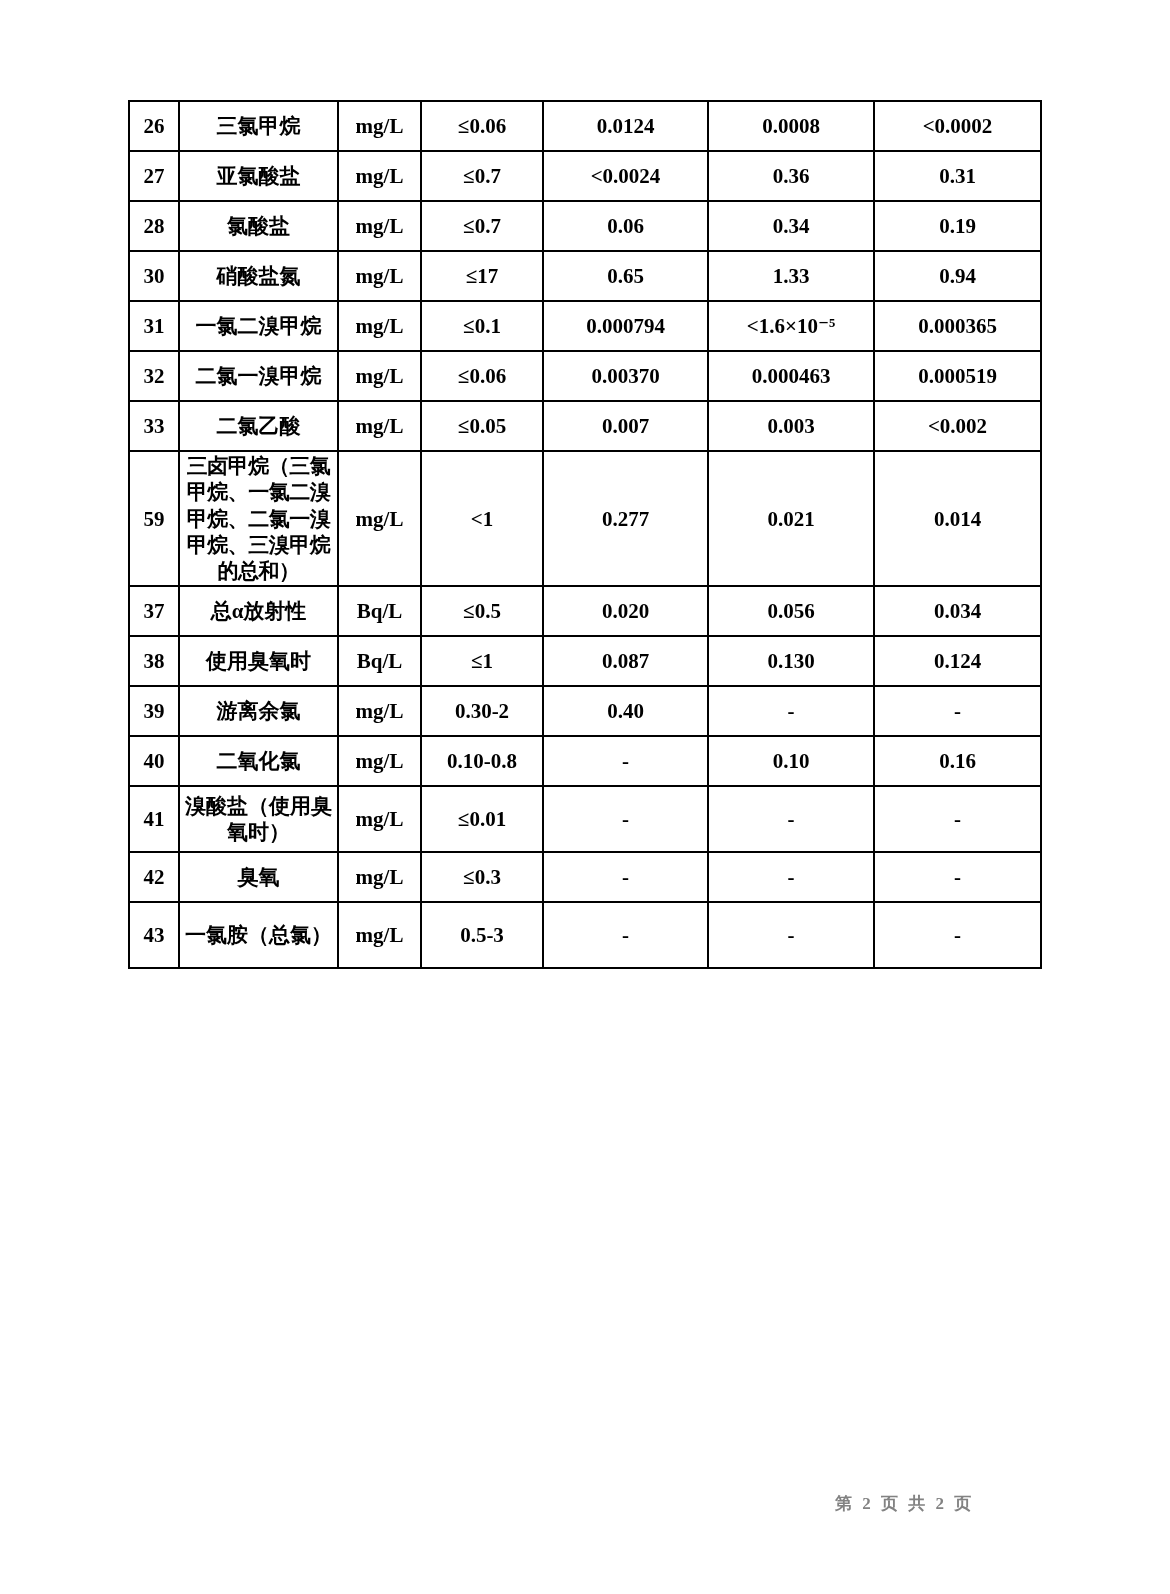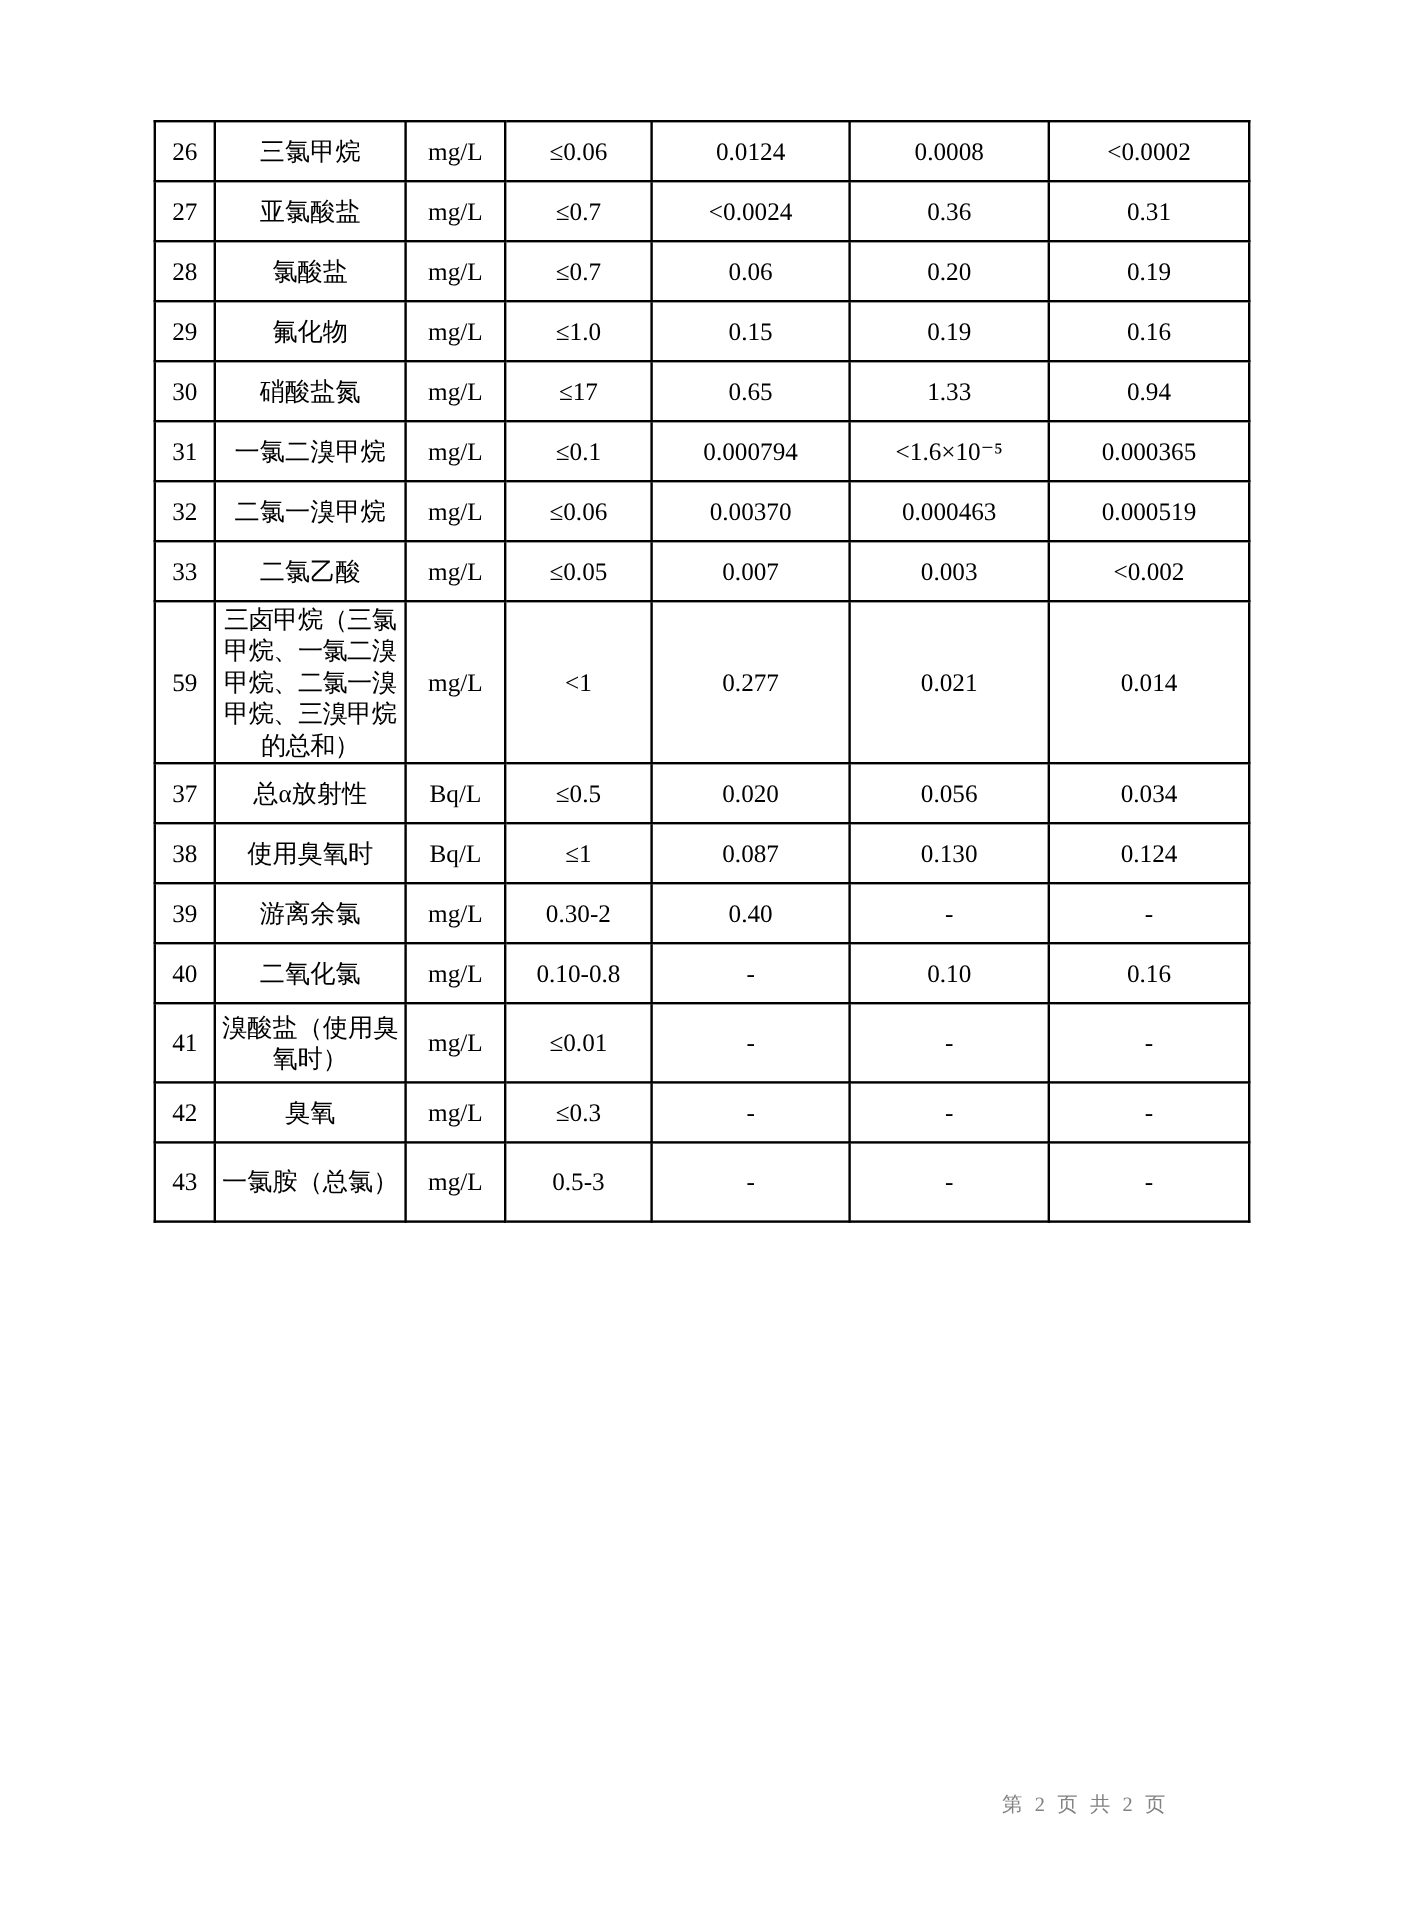--- a/index.html
+++ b/index.html
@@ -8,20 +8,21 @@
     background: #ffffff;
   }
   .page {
     position: relative;
     width: 1170px;
     height: 1562px;
     background: #ffffff;
     font-family: "Liberation Serif", "DejaVu Serif", serif;
     color: #000000;
     overflow: hidden;
+    font-weight: bold;
   }
   table.report {
     position: absolute;
     left: 128px;
     top: 100px;
     width: 912px;
     border-collapse: collapse;
     table-layout: fixed;
   }
   table.report td {
@@ -88,31 +89,22 @@
         <td>&lt;0.0024</td>
         <td>0.36</td>
         <td>0.31</td>
       </tr>
       <tr>
         <td>28</td>
         <td>氯酸盐</td>
         <td>mg/L</td>
         <td>≤0.7</td>
         <td>0.06</td>
-        <td>0.20</td>
+        <td>0.34</td>
         <td>0.19</td>
-      </tr>
-      <tr>
-        <td>29</td>
-        <td>氟化物</td>
-        <td>mg/L</td>
-        <td>≤1.0</td>
-        <td>0.15</td>
-        <td>0.19</td>
-        <td>0.16</td>
       </tr>
       <tr>
         <td>30</td>
         <td>硝酸盐氮</td>
         <td>mg/L</td>
         <td>≤17</td>
         <td>0.65</td>
         <td>1.33</td>
         <td>0.94</td>
       </tr>

